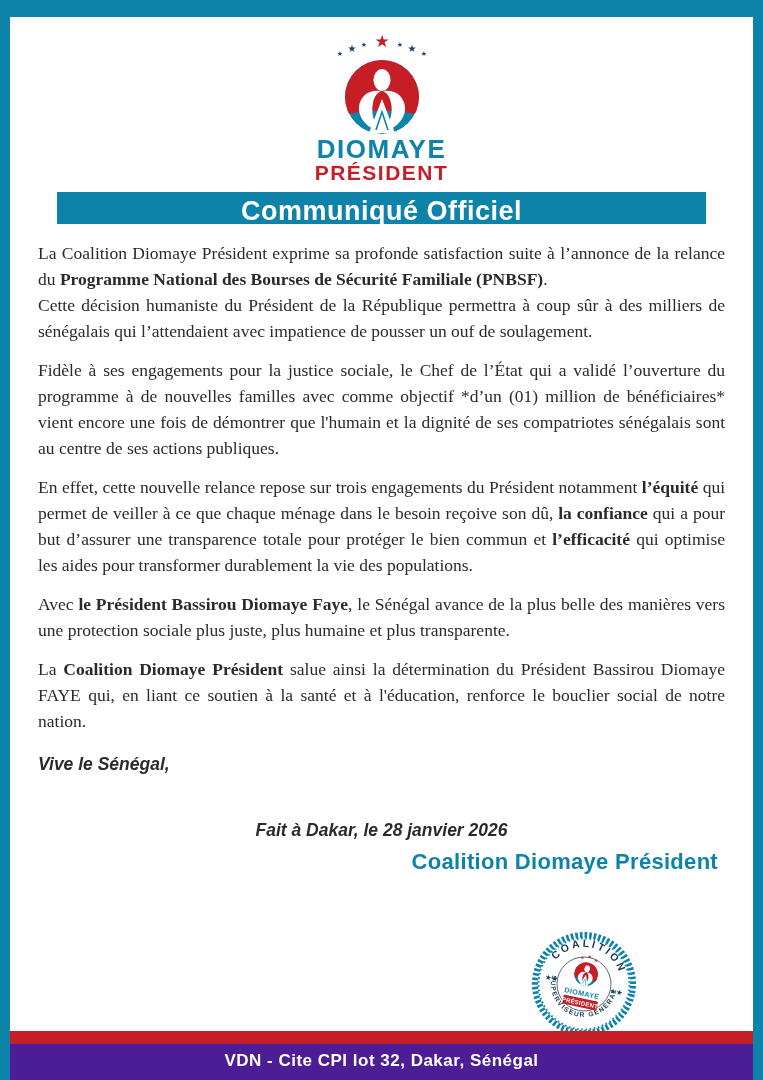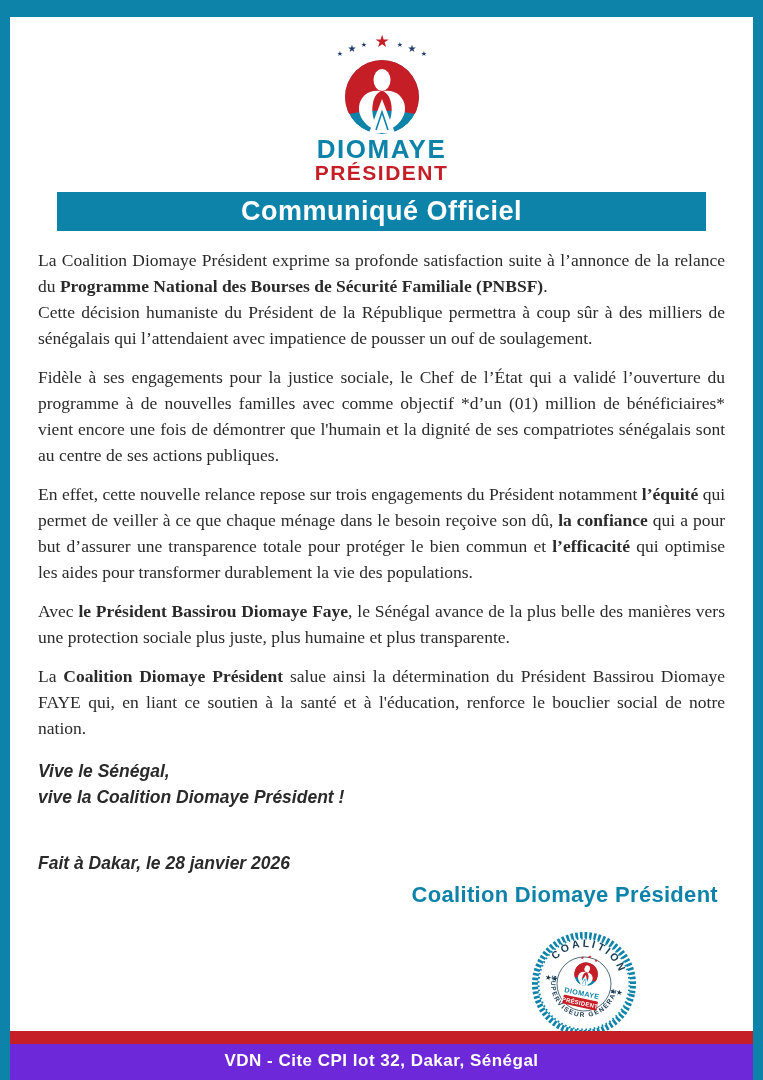--- a/index.html
+++ b/index.html
@@ -21,48 +21,48 @@
     color:#0e83aa; font-size:26px; font-weight:bold;
     letter-spacing:1.5px; line-height:24px; text-align:center; margin-top:1px;
   }
   .logo-subtitle{
     color:#c51e27; font-size:21px; font-weight:bold;
     letter-spacing:1.5px; line-height:21px; text-align:center; margin-top:1px;
   }
   .banner{
     margin:9px 47px 0 47px;
     background:#0e83aa; color:#ffffff;
-    height:39px; line-height:39px;
+    height:32px; line-height:39px;
     text-align:center; font-size:27px; font-weight:bold; letter-spacing:0.5px;
   }
   .body-text{
     margin:16px 28px 0 28px;
     color:#2a2a2a; font-size:17.5px; line-height:26px;
     text-align:justify;
   }
   .body-text p{ margin:0 0 13px 0;font-family:Liberation Serif, serif; }
   .closing{
     font-weight:bold; font-style:italic; margin-top:17px;
     text-align:left;
   }
   .dateline{
-    font-weight:bold; font-style:italic; margin-top:40px; text-align:left;
+    font-weight:bold; font-style:italic; margin-top:40px; text-align:center;
   }
   .signature{
     text-align:right; margin:6px 7px 0 0;
     color:#0e83aa; font-size:22px; font-weight:bold; letter-spacing:0.3px;
   }
   .stamp-wrap{ position:absolute; left:519px; top:912px; width:110px; height:110px; }
   .footer-red{
     position:absolute; left:-10px; right:-10px; bottom:36px; height:13px;
     background:#c51e27;
   }
   .footer-teal{
     position:absolute; left:-10px; right:-10px; bottom:0; height:36px;
-    background:#6d28d9; color:#ffffff;
+    background:#4c1d95; color:#ffffff;
     text-align:center; font-size:17px; font-weight:bold; letter-spacing:0.5px;
     line-height:34px;
   }
 </style>
 </head>
 <body>
 
 <div class="page">
 
   <div class="header">
@@ -109,21 +109,20 @@
     <div id="paragraphs">
         <p><span>La Coalition Diomaye Président exprime sa profonde satisfaction suite à l’annonce de la relance du </span><span style="font-weight: bold;">Programme National des Bourses de Sécurité Familiale (PNBSF)</span><span>.</span><br><span>Cette décision humaniste du Président de la République permettra à coup sûr à des milliers de sénégalais qui l’attendaient avec impatience de pousser un ouf de soulagement.</span></p>
         <p><span>Fidèle à ses engagements pour la justice sociale, le Chef de l’État qui a validé l’ouverture du programme à de nouvelles familles avec comme objectif *d’un (01) million de bénéficiaires* vient encore une fois de démontrer que l'humain et la dignité de ses compatriotes sénégalais sont au centre de ses actions publiques.</span></p>
         <p><span>En effet, cette nouvelle relance repose sur trois engagements du Président notamment </span><span style="font-weight: bold;">l’équité</span><span> qui permet de veiller à ce que chaque ménage dans le besoin reçoive son dû, </span><span style="font-weight: bold;">la confiance</span><span> qui a pour but d’assurer une transparence totale pour protéger le bien commun et </span><span style="font-weight: bold;">l’efficacité</span><span> qui optimise les aides pour transformer durablement la vie des populations.</span></p>
         <p><span>Avec </span><span style="font-weight: bold;">le Président Bassirou Diomaye Faye</span><span>, le Sénégal avance de la plus belle des manières vers une protection sociale plus juste, plus humaine et plus transparente.</span></p>
         <p><span>La </span><span style="font-weight: bold;">Coalition Diomaye Président</span><span> salue ainsi la détermination du Président Bassirou Diomaye FAYE qui, en liant ce soutien à la santé et à l'éducation, renforce le bouclier social de notre nation.</span></p>
       </div>
 
     <div class="closing" id="closing">
         <div>Vive le Sénégal,</div>
-        <div>vive la Coalition Diomaye Président !</div>
       </div>
 
     <div class="dateline">Fait à Dakar, le 28 janvier 2026</div>
 
     <div class="signature">Coalition Diomaye Président</div>
   </div>
 
   <div class="stamp-wrap">
     <svg width="110" height="110" viewBox="0 0 110 110" font-family="Liberation Sans, DejaVu Sans, sans-serif">
       <defs>

